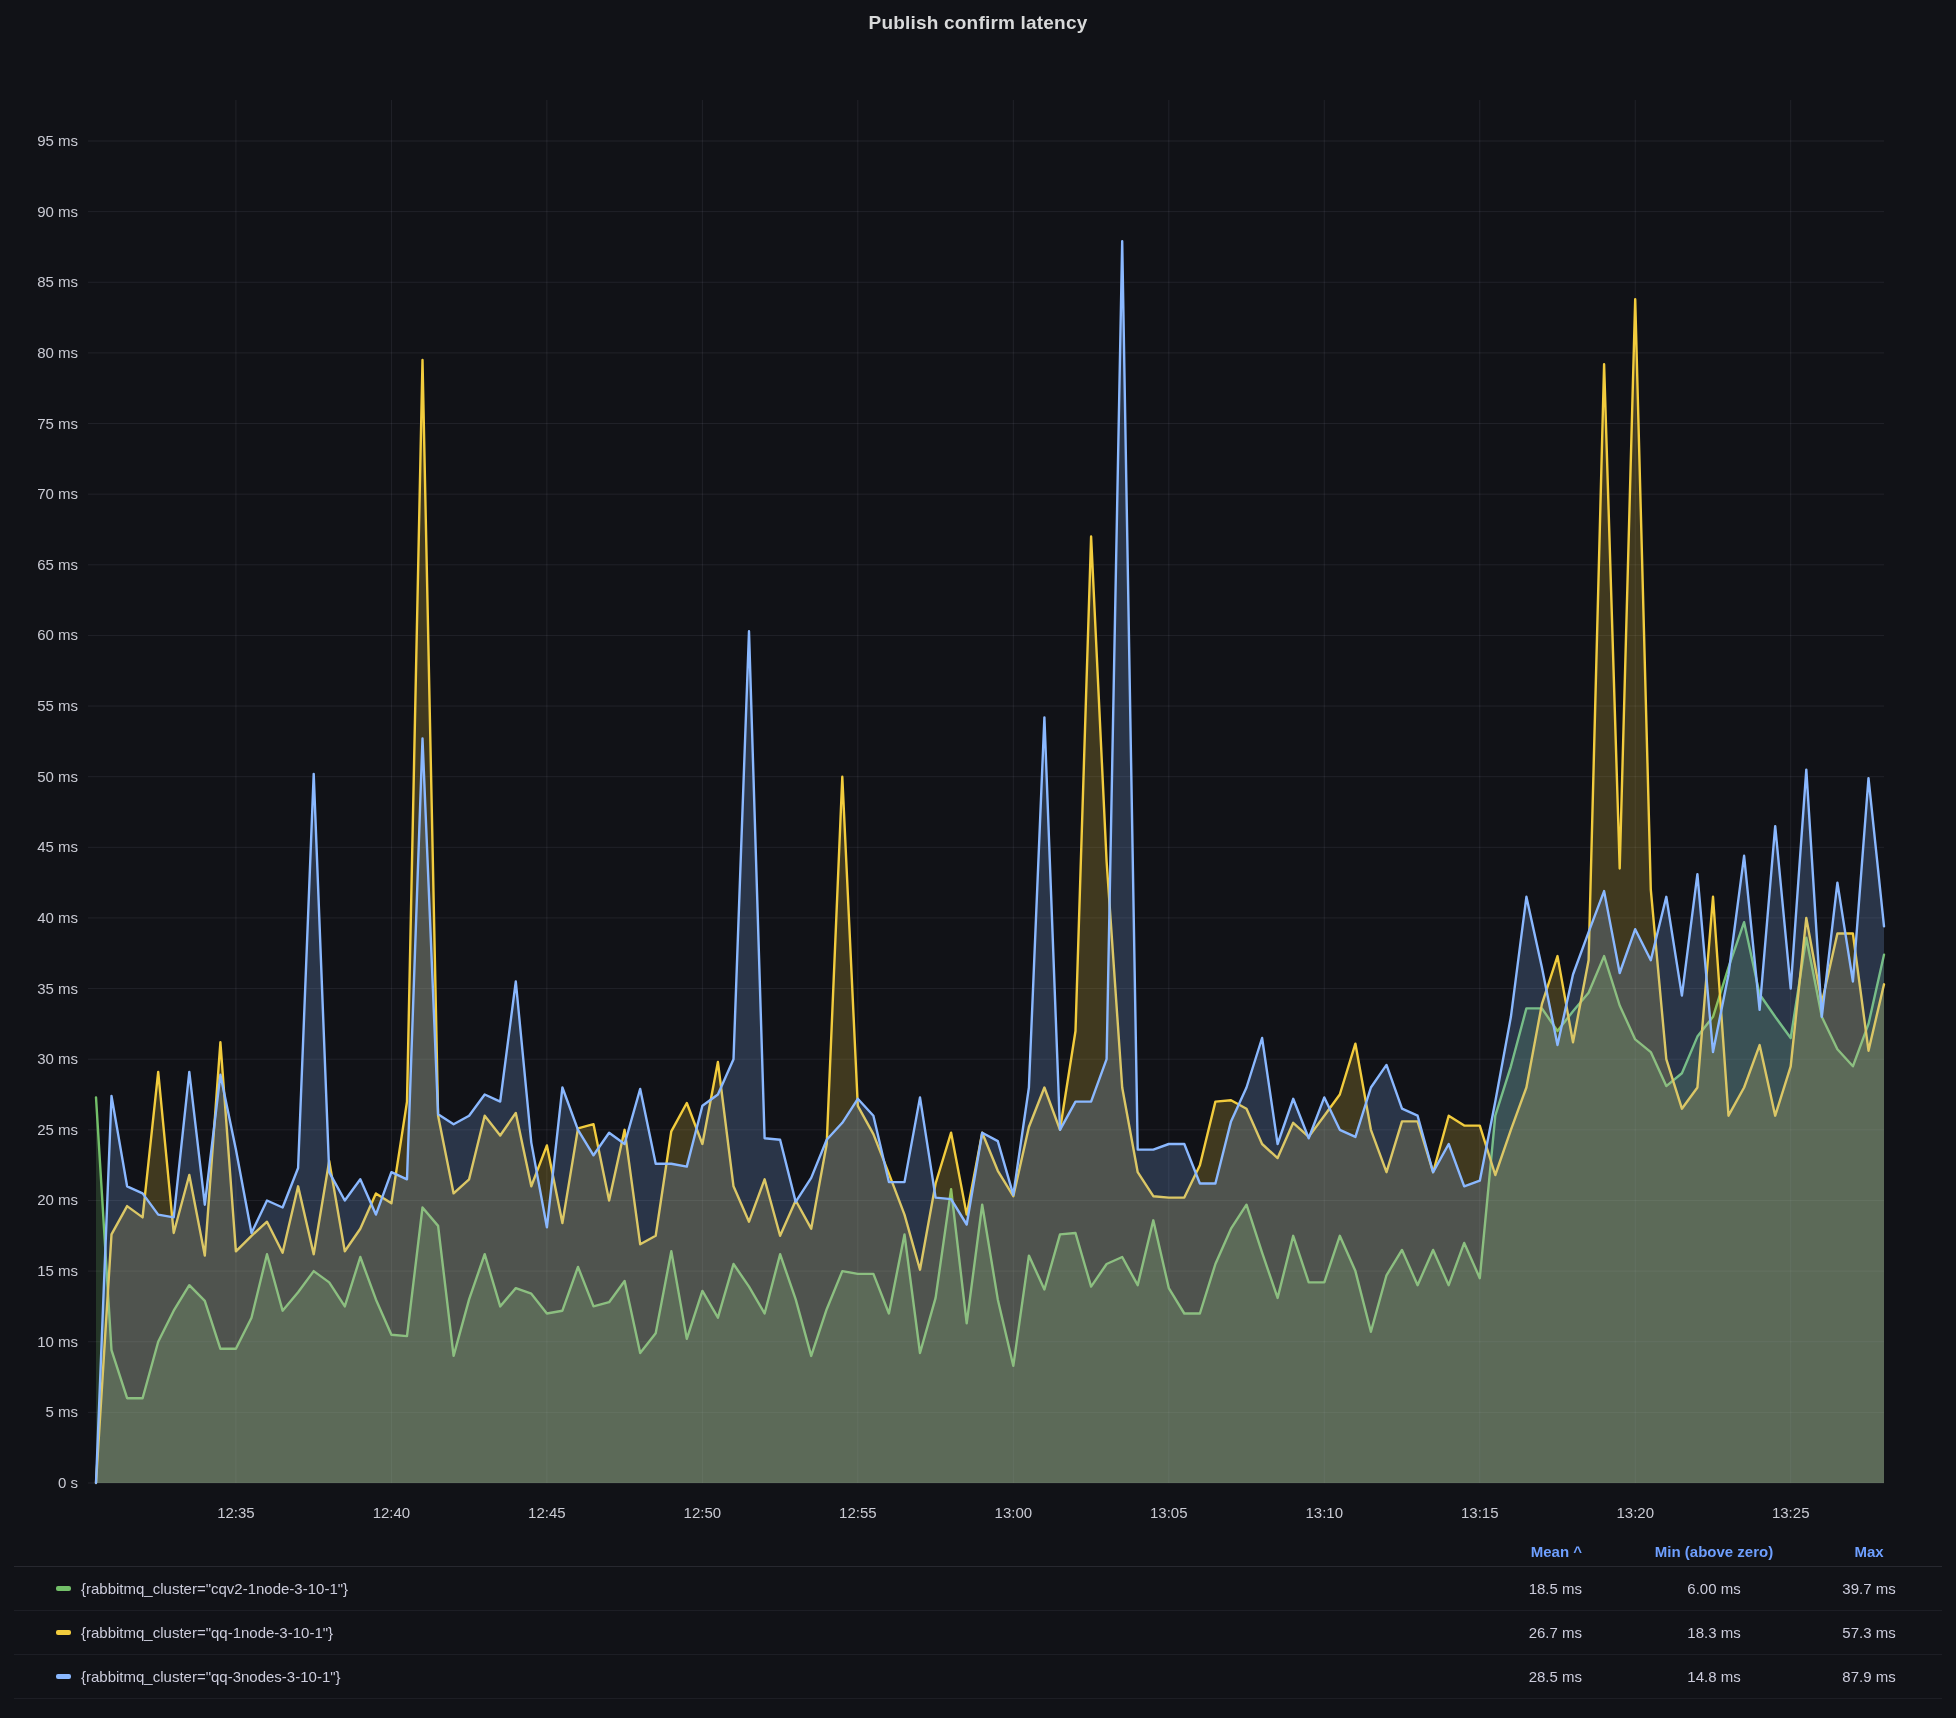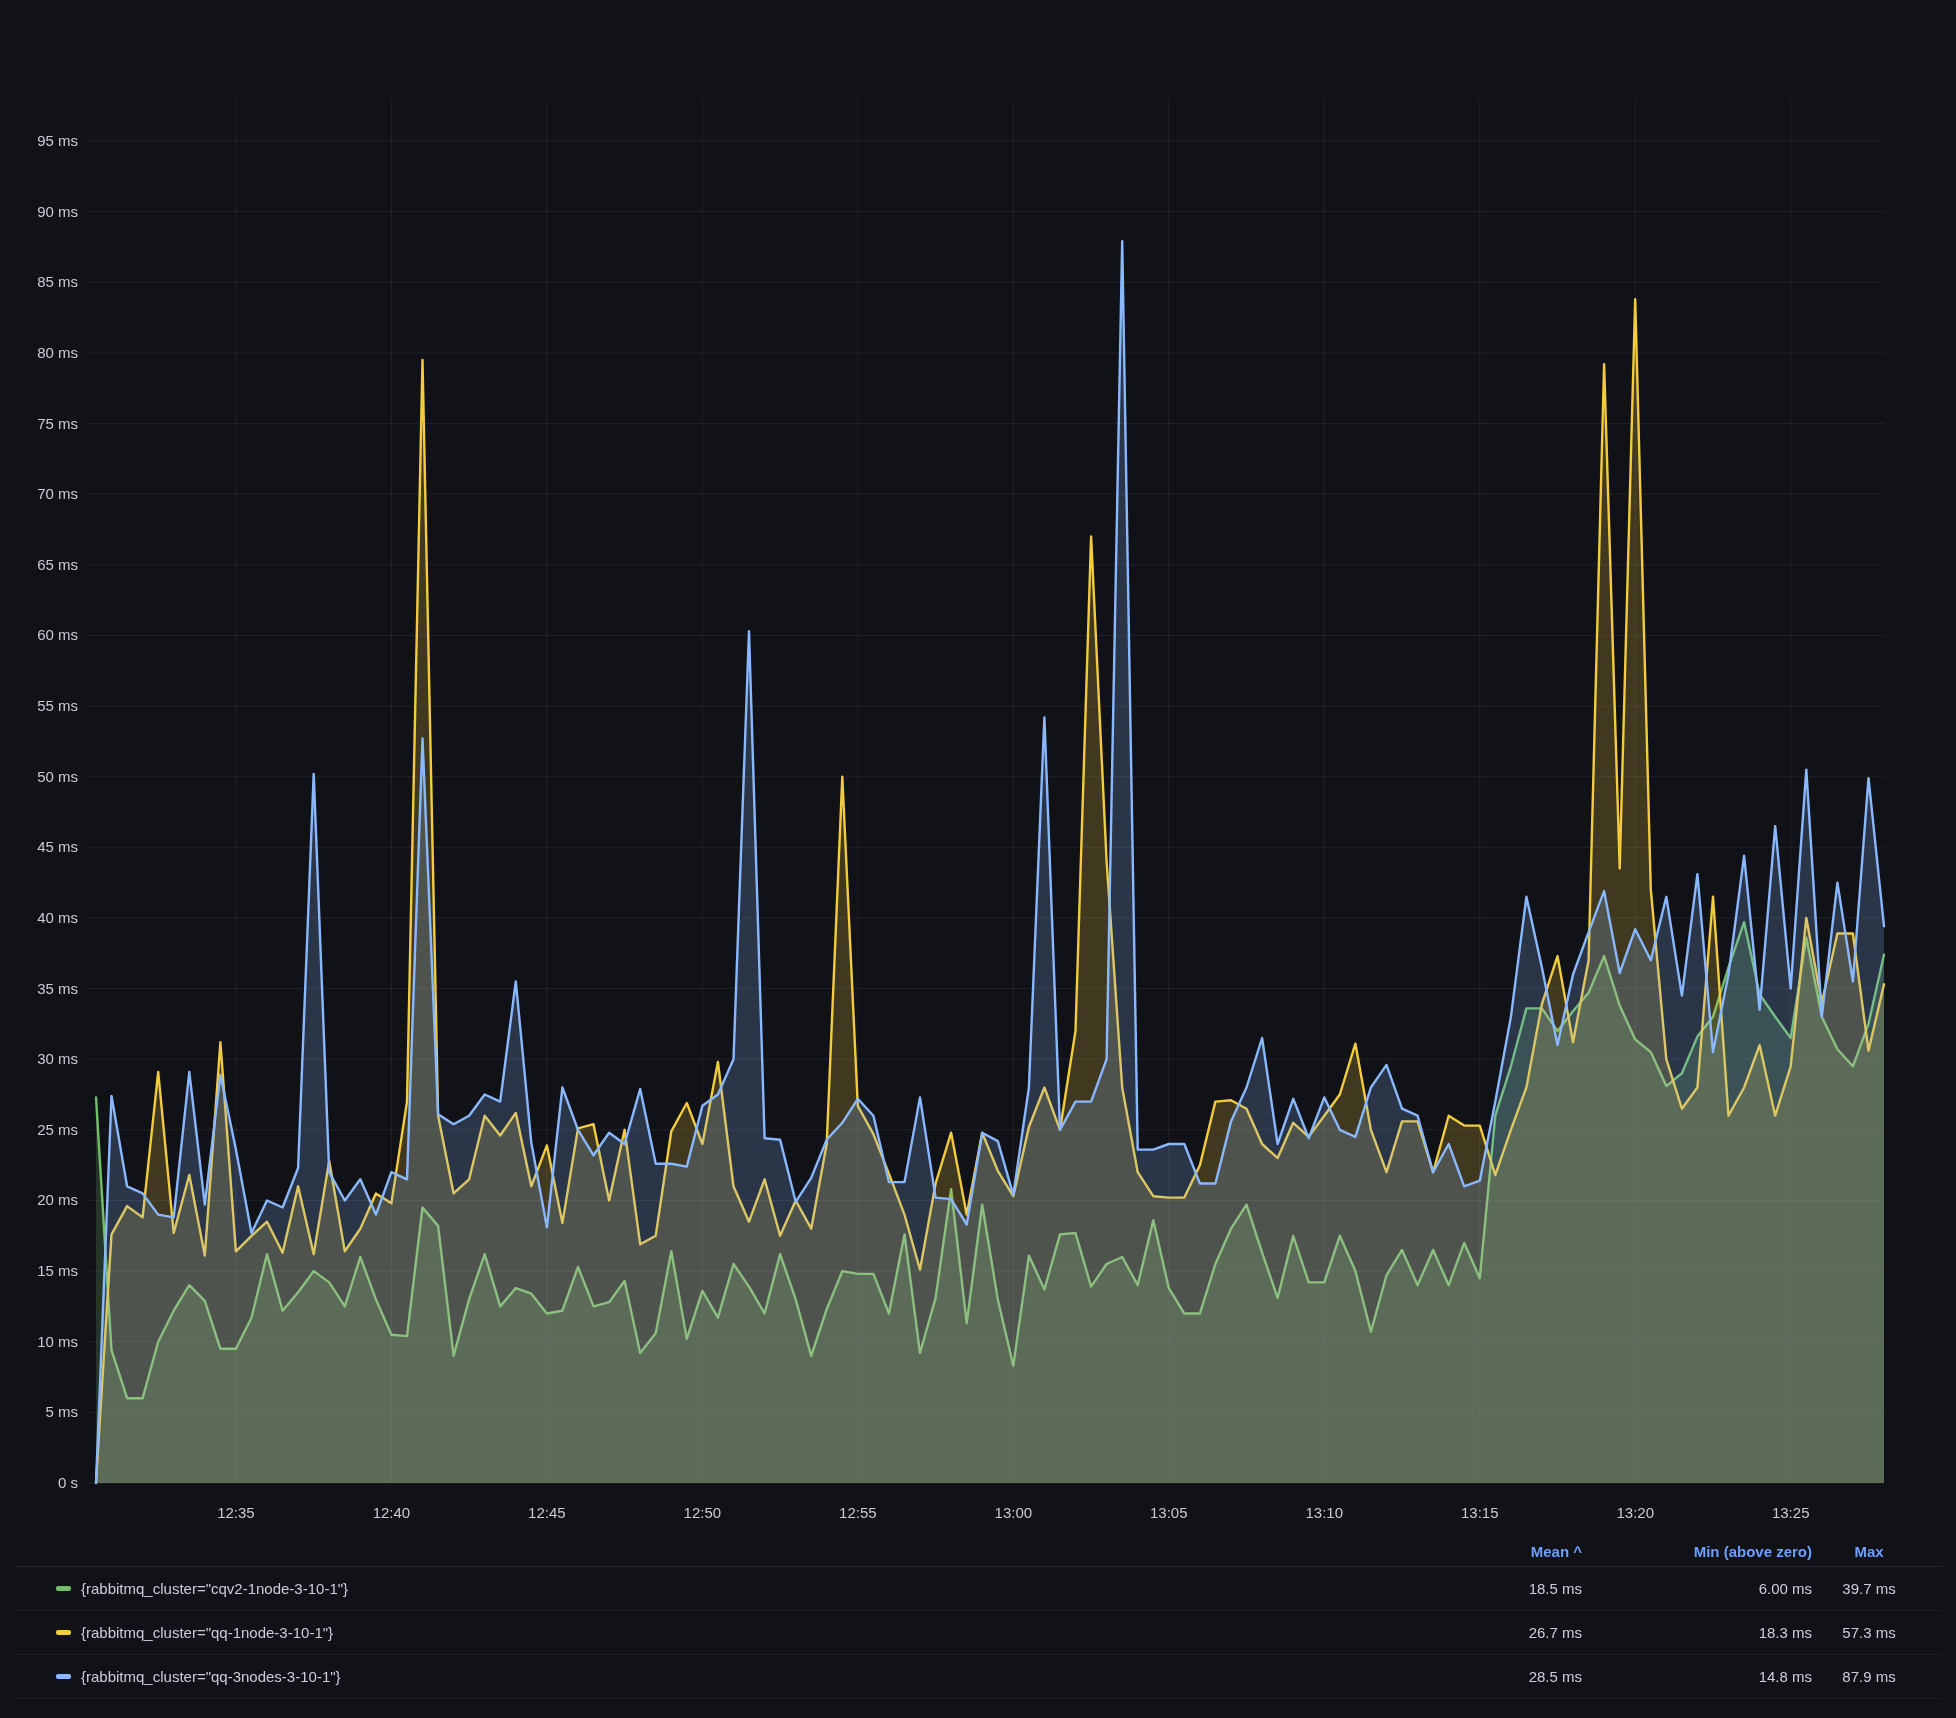--- a/index.html
+++ b/index.html
@@ -19,30 +19,31 @@
   .tick-text { fill:#C9CAD3; font-size:15px; font-family:"Liberation Sans",sans-serif; }
   .legend {
     position:absolute; left:14px; right:14px; top:1536px;
     font-size:15px;
   }
   .legend-header, .legend-row { display:flex; align-items:center; }
   .legend-header { height:30px; border-bottom:1px solid rgba(204,204,220,0.12); }
   .legend-row { height:43px; border-bottom:1px solid rgba(204,204,220,0.07); }
   .cell-label { flex:1; display:flex; align-items:center; gap:10px; cursor:pointer; }
   .cell-mean { width:120px; text-align:right; }
-  .cell-min  { width:230px; text-align:right; padding-left:34px; box-sizing:border-box; }
+  .cell-min  { width:230px; text-align:center; padding-left:34px; box-sizing:border-box; }
   .cell-max  { width:130px; text-align:center; padding-right:16px; box-sizing:border-box; }
   .hdr { color:#6E9FFF; font-weight:700; cursor:pointer; }
   .swatch { display:inline-block; width:15px; height:5px; border-radius:2px; margin-left:42px; }
   .series-label { color:#CCCCDC; }
 </style>
 </head>
 <body>
 
 <div class="panel">
+  <div class="panel-title">Publish confirm latency</div>
 
   <svg class="chart" id="chart-svg" width="1956" height="1718">
       <line x1="88" y1="1483" x2="1884" y2="1483" class="gridline"></line>
       <text x="78" y="1488" text-anchor="end" class="tick-text">0 s</text>
       <line x1="88" y1="1412.3684210526317" x2="1884" y2="1412.3684210526317" class="gridline"></line>
       <text x="78" y="1417.3684210526317" text-anchor="end" class="tick-text">5 ms</text>
       <line x1="88" y1="1341.7368421052631" x2="1884" y2="1341.7368421052631" class="gridline"></line>
       <text x="78" y="1346.7368421052631" text-anchor="end" class="tick-text">10 ms</text>
       <line x1="88" y1="1271.1052631578948" x2="1884" y2="1271.1052631578948" class="gridline"></line>
       <text x="78" y="1276.1052631578948" text-anchor="end" class="tick-text">15 ms</text>

